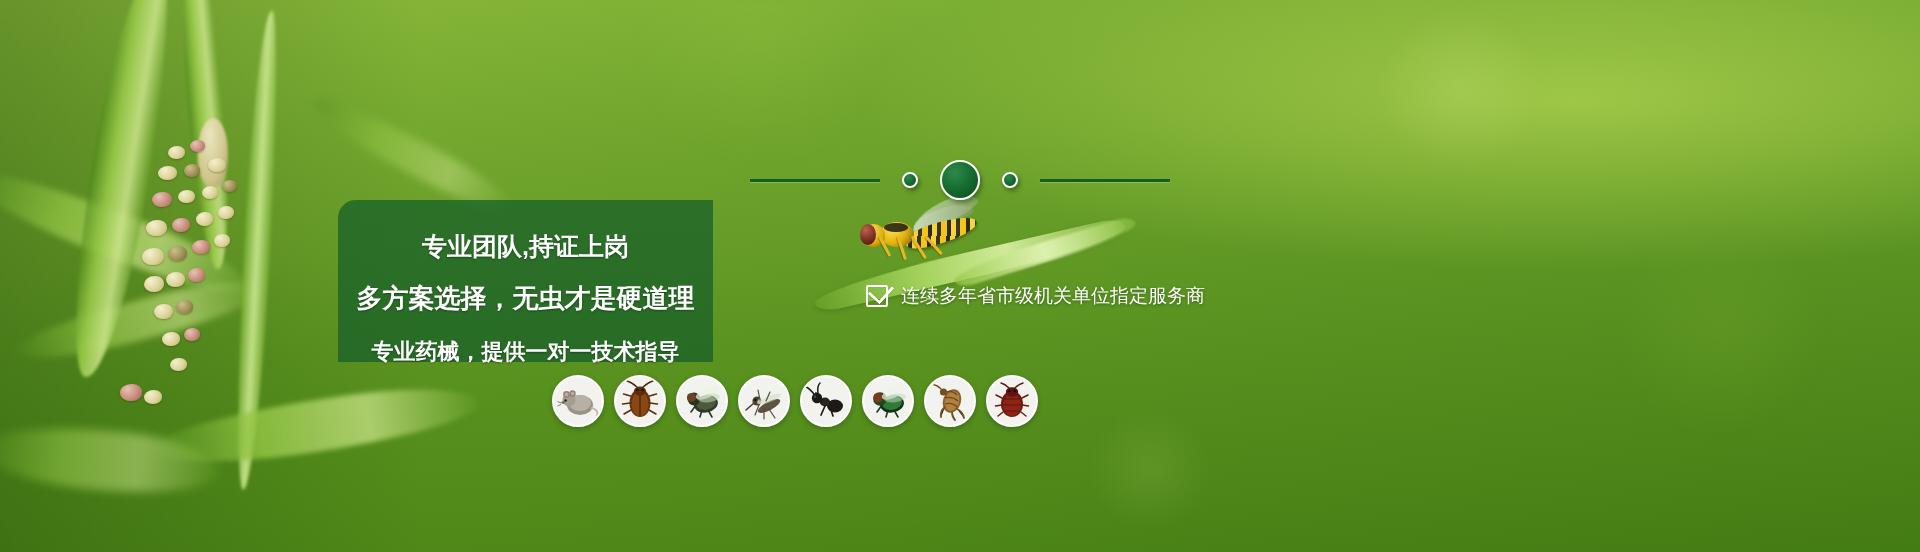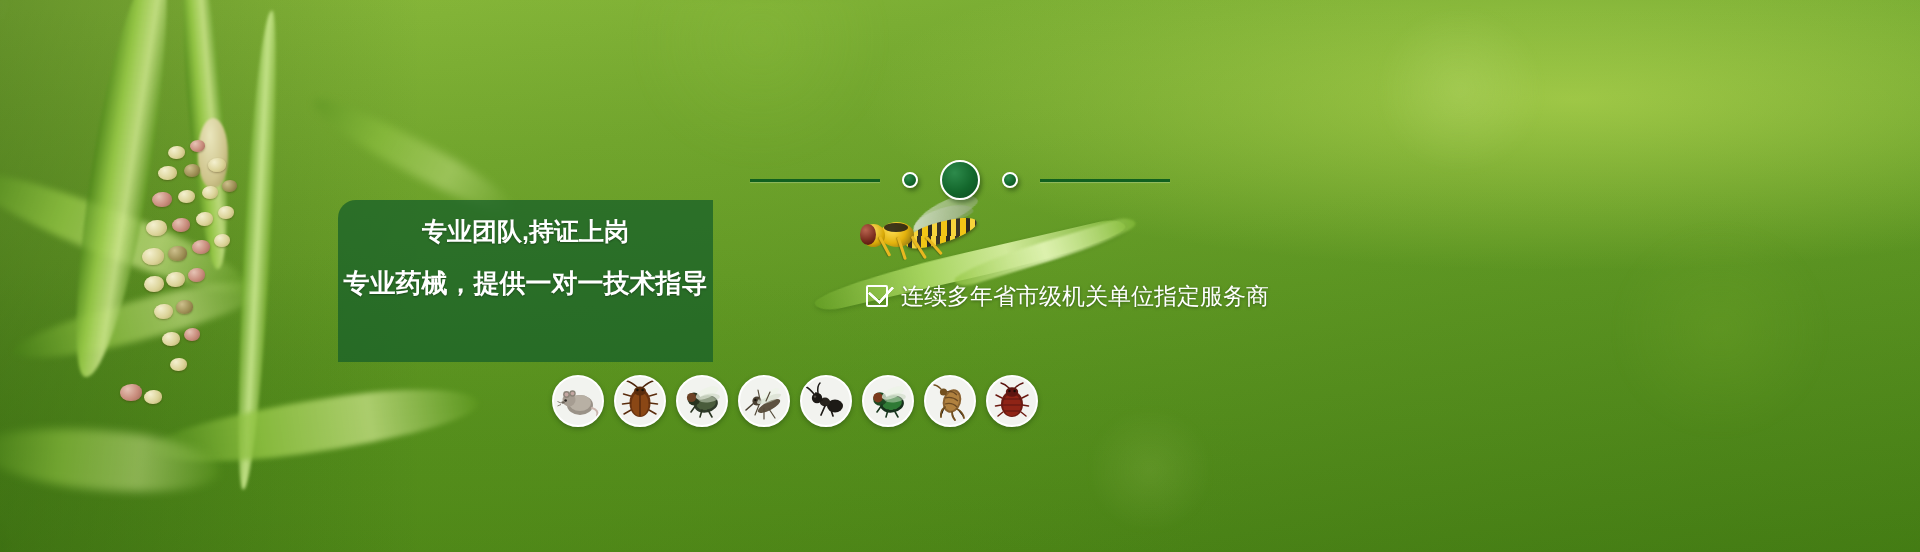--- a/index.html
+++ b/index.html
@@ -146,32 +146,32 @@
   .div-dot.large { width:40px; height:40px; }
 
   
   .panel {
     position:absolute;
     left:338px; top:200px;
     width:375px; height:162px;
     background:rgba(22,95,40,.74);
     border-radius:18px 0 0 0;
     z-index:6;
-    padding-top:6px;
+    padding-top:21px;
   }
   .panel-line {
     color:#ffffff;
     font-weight:bold;
     text-align:center;
     white-space:nowrap;
     text-shadow:0 1px 2px rgba(0,0,0,.35);
   }
   .panel-line.l1 { font-size:25px; line-height:50px; letter-spacing:0px; }
   .panel-line.l2 { font-size:26px; line-height:54px; letter-spacing:0px; }
-  .panel-line.l3 { font-size:26px; line-height:54px; letter-spacing:0px; }
+  .panel-line.l3 { font-size:22px; line-height:54px; letter-spacing:0px; }
 
   
   .fly-scene {
     position:absolute;
     left:800px; top:190px;
     width:330px; height:110px;
     z-index:5;
   }
   .fly-leaf {
     position:absolute; left:10px; top:62px;
@@ -264,21 +264,21 @@
     position:absolute;
     left:2px; top:-4px;
     width:19px; height:13px;
     border-left:3.5px solid #ffffff;
     border-bottom:3.5px solid #ffffff;
     transform:rotate(-48deg);
     border-radius:1px;
   }
   .bullet-text {
     color:#ffffff;
-    font-size:23px;
+    font-size:19px;
     font-weight:normal;
     white-space:nowrap;
     text-shadow:0 1px 3px rgba(20,50,10,.55);
   }
 
   
   .pests {
     position:absolute;
     left:552px; top:375px;
     display:flex;
@@ -370,20 +370,21 @@
       <div class="fly-eye"></div>
       <div class="fly-leg g1"></div>
       <div class="fly-leg g2"></div>
       <div class="fly-leg g3"></div>
       <div class="fly-leg g4"></div>
     </div>
   </div>
 
   <div class="panel">
     <div class="panel-line l1">专业团队,持证上岗</div>
+    <div class="panel-line l2">多方案选择，无虫才是硬道理</div>
     <div class="panel-line l3">专业药械，提供一对一技术指导</div>
   </div>
 
   <div class="bullets">
     <div class="bullet">
       <span class="check-box"></span>
       <span class="bullet-text">连续多年省市级机关单位指定服务商</span>
     </div>
   </div>
 

